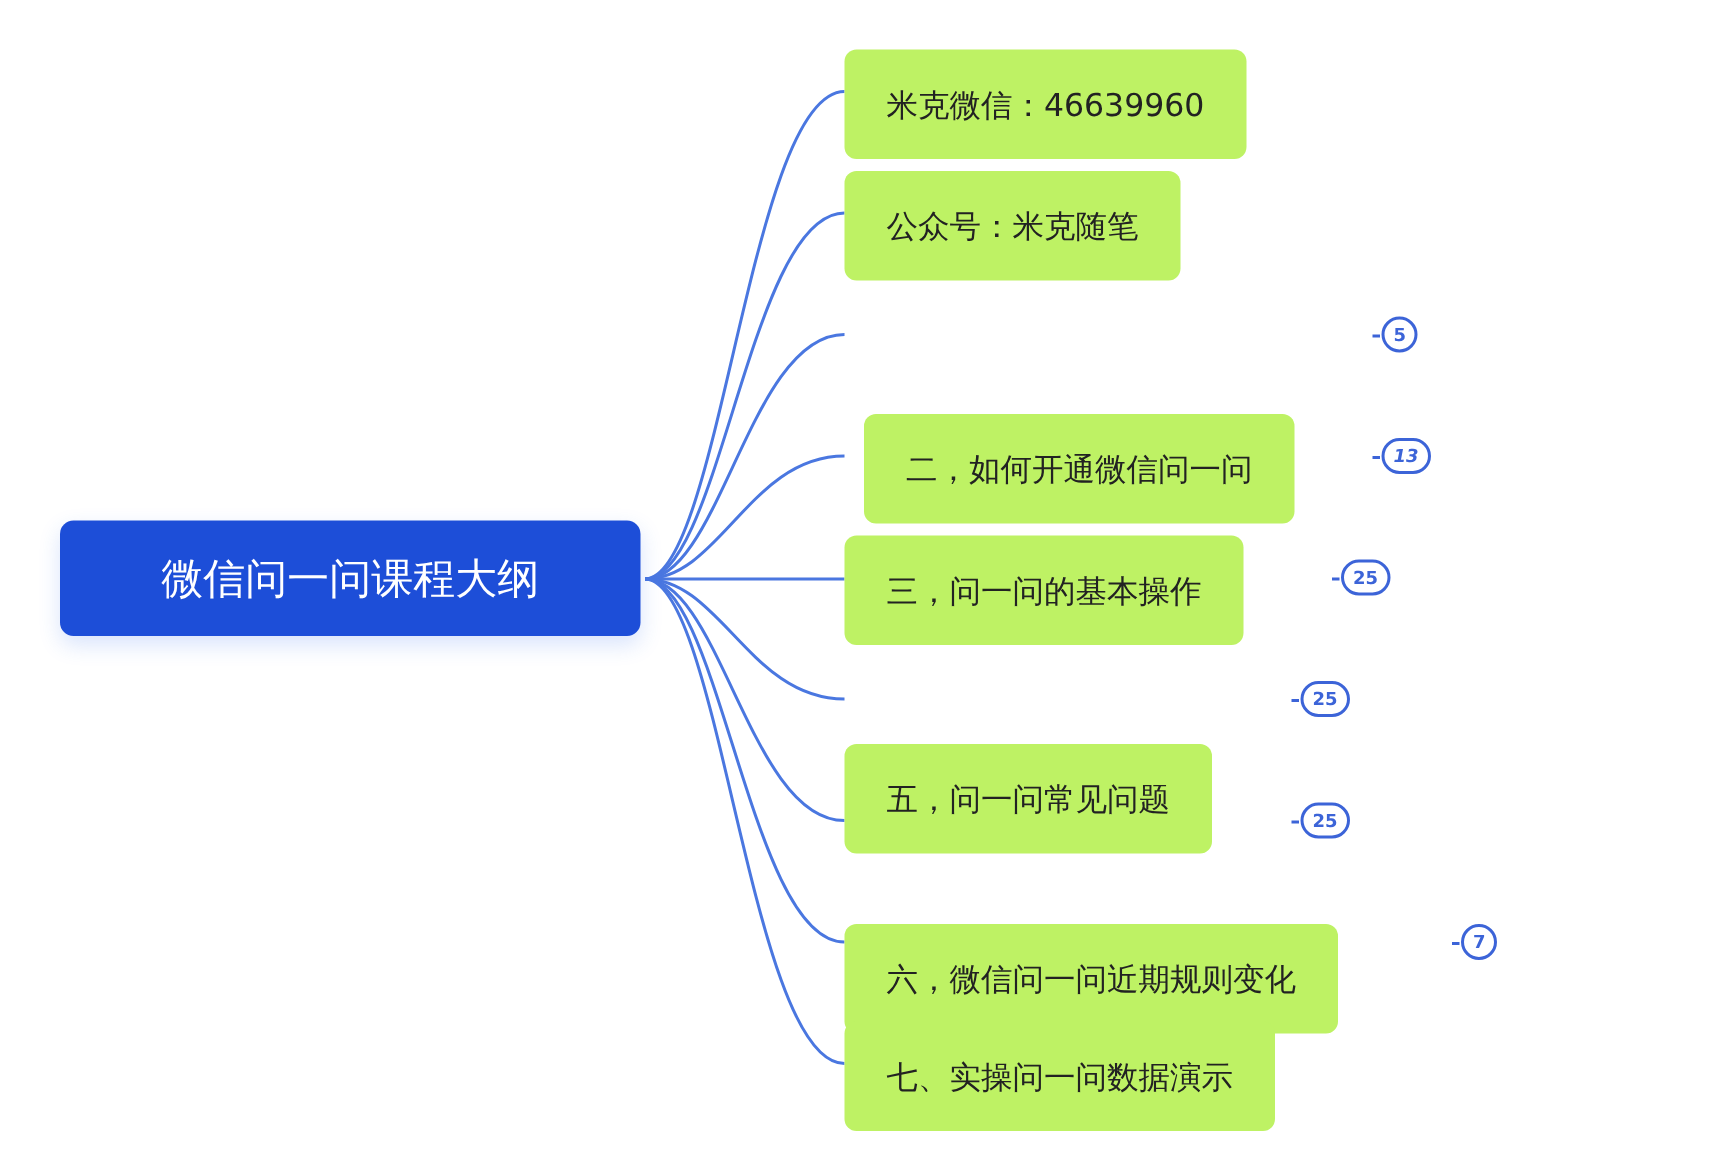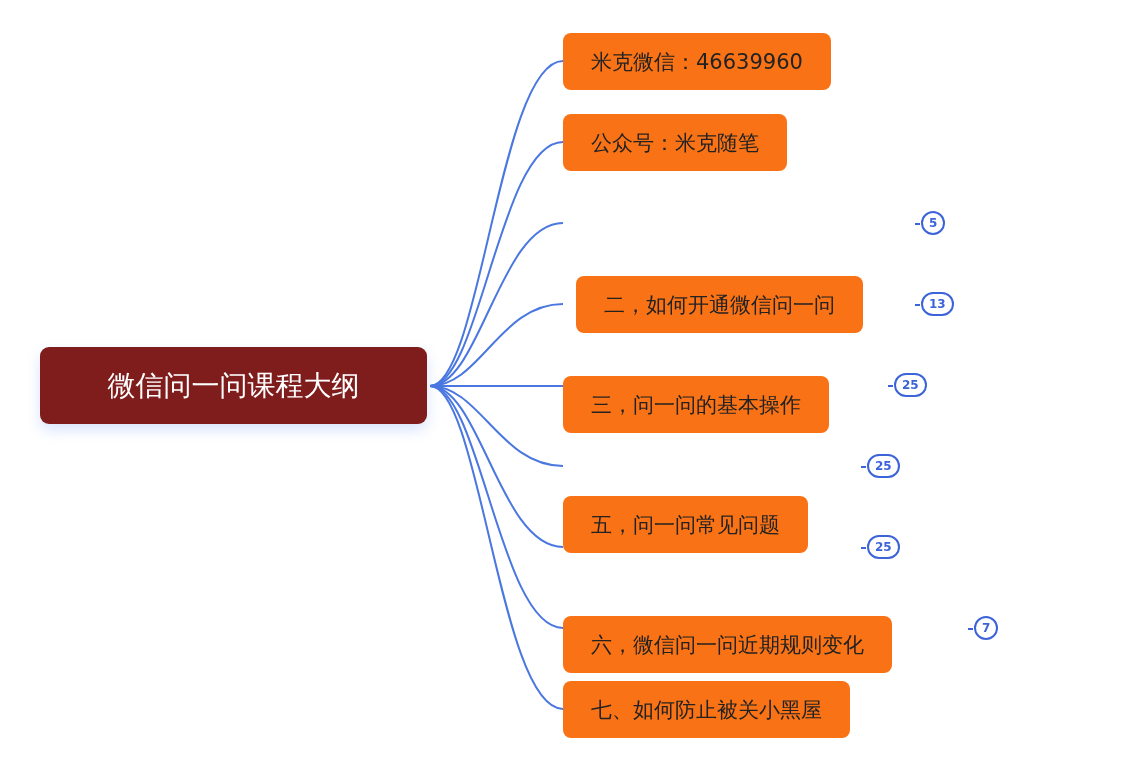--- a/index.html
+++ b/index.html
@@ -2,26 +2,26 @@
 <html><head>
 <meta charset="utf-8">
 <style>
   html, body { margin:0; padding:0; background:#ffffff; }
   body { width:1143px; height:766px; position:relative; overflow:hidden;
          font-family: "DejaVu Sans", "Liberation Sans", sans-serif; }
   .canvas { position:absolute; left:0; top:0; width:1143px; height:766px; }
   svg.links { position:absolute; left:0; top:0; width:1143px; height:766px; }
   .root {
     position:absolute; left:40px; top:347px; width:387px; height:77px;
-    background:#7f1d1d; border-radius:9px; color:#ffffff;
+    background:#1d4ed8; border-radius:9px; color:#ffffff;
     font-size:28px; display:flex; align-items:center; justify-content:center;
     box-shadow:0 6px 14px rgba(47,107,240,0.18);
   }
   .node {
-    position:absolute; left:563px; height:57px; background:#f97316;
+    position:absolute; left:563px; height:73px; background:#bef264;
     border-radius:8px; color:#222222; font-size:21px;
     display:flex; align-items:center; padding:0 28px; box-sizing:border-box;
     white-space:nowrap;
   }
   .badge {
     position:absolute; height:24px; min-width:24px; box-sizing:border-box;
     border:2px solid #3c64d8; border-radius:12px; color:#3c64d8;
     font-size:12px; font-weight:bold; display:flex; align-items:center;
     justify-content:center; padding:0 6px; background:#ffffff;
   }
@@ -51,40 +51,40 @@
 
   <div class="node" style="top:33px;">
     <span>米克微信：46639960</span>
   </div>
   <div class="node" style="top:114px;justify-content:center;">
     <span>公众号：米克随笔</span>
   </div>
   <div class="node" style="top:276px;margin-left:13px;">
     <span>二，如何开通微信问一问</span>
   </div>
-  <div class="node" style="top:376px;">
+  <div class="node" style="top:357px;">
     <span>三，问一问的基本操作</span>
   </div>
   <div class="node" style="top:496px;">
     <span>五，问一问常见问题</span>
   </div>
   <div class="node" style="top:616px;">
     <span>六，微信问一问近期规则变化</span>
   </div>
   <div class="node" style="top:681px;">
-    <span>七、如何防止被关小黑屋</span>
+    <span>七、实操问一问数据演示</span>
   </div>
 
   <div class="badge-tick" style="left:915px; top:223px;"></div>
   <div class="badge" style="left:921px; top:211px;">
     <span>5</span>
   </div>
 
   <div class="badge-tick" style="left:915px; top:304px;"></div>
-  <div class="badge" style="left:921px; top:292px;">
+  <div class="badge" style="left:921px; top:292px;font-style:italic;">
     <span>13</span>
   </div>
 
   <div class="badge-tick" style="left:888px; top:385px;"></div>
   <div class="badge" style="left:894px; top:373px;">
     <span>25</span>
   </div>
 
   <div class="badge-tick" style="left:861px; top:466px;"></div>
   <div class="badge" style="left:867px; top:454px;">

